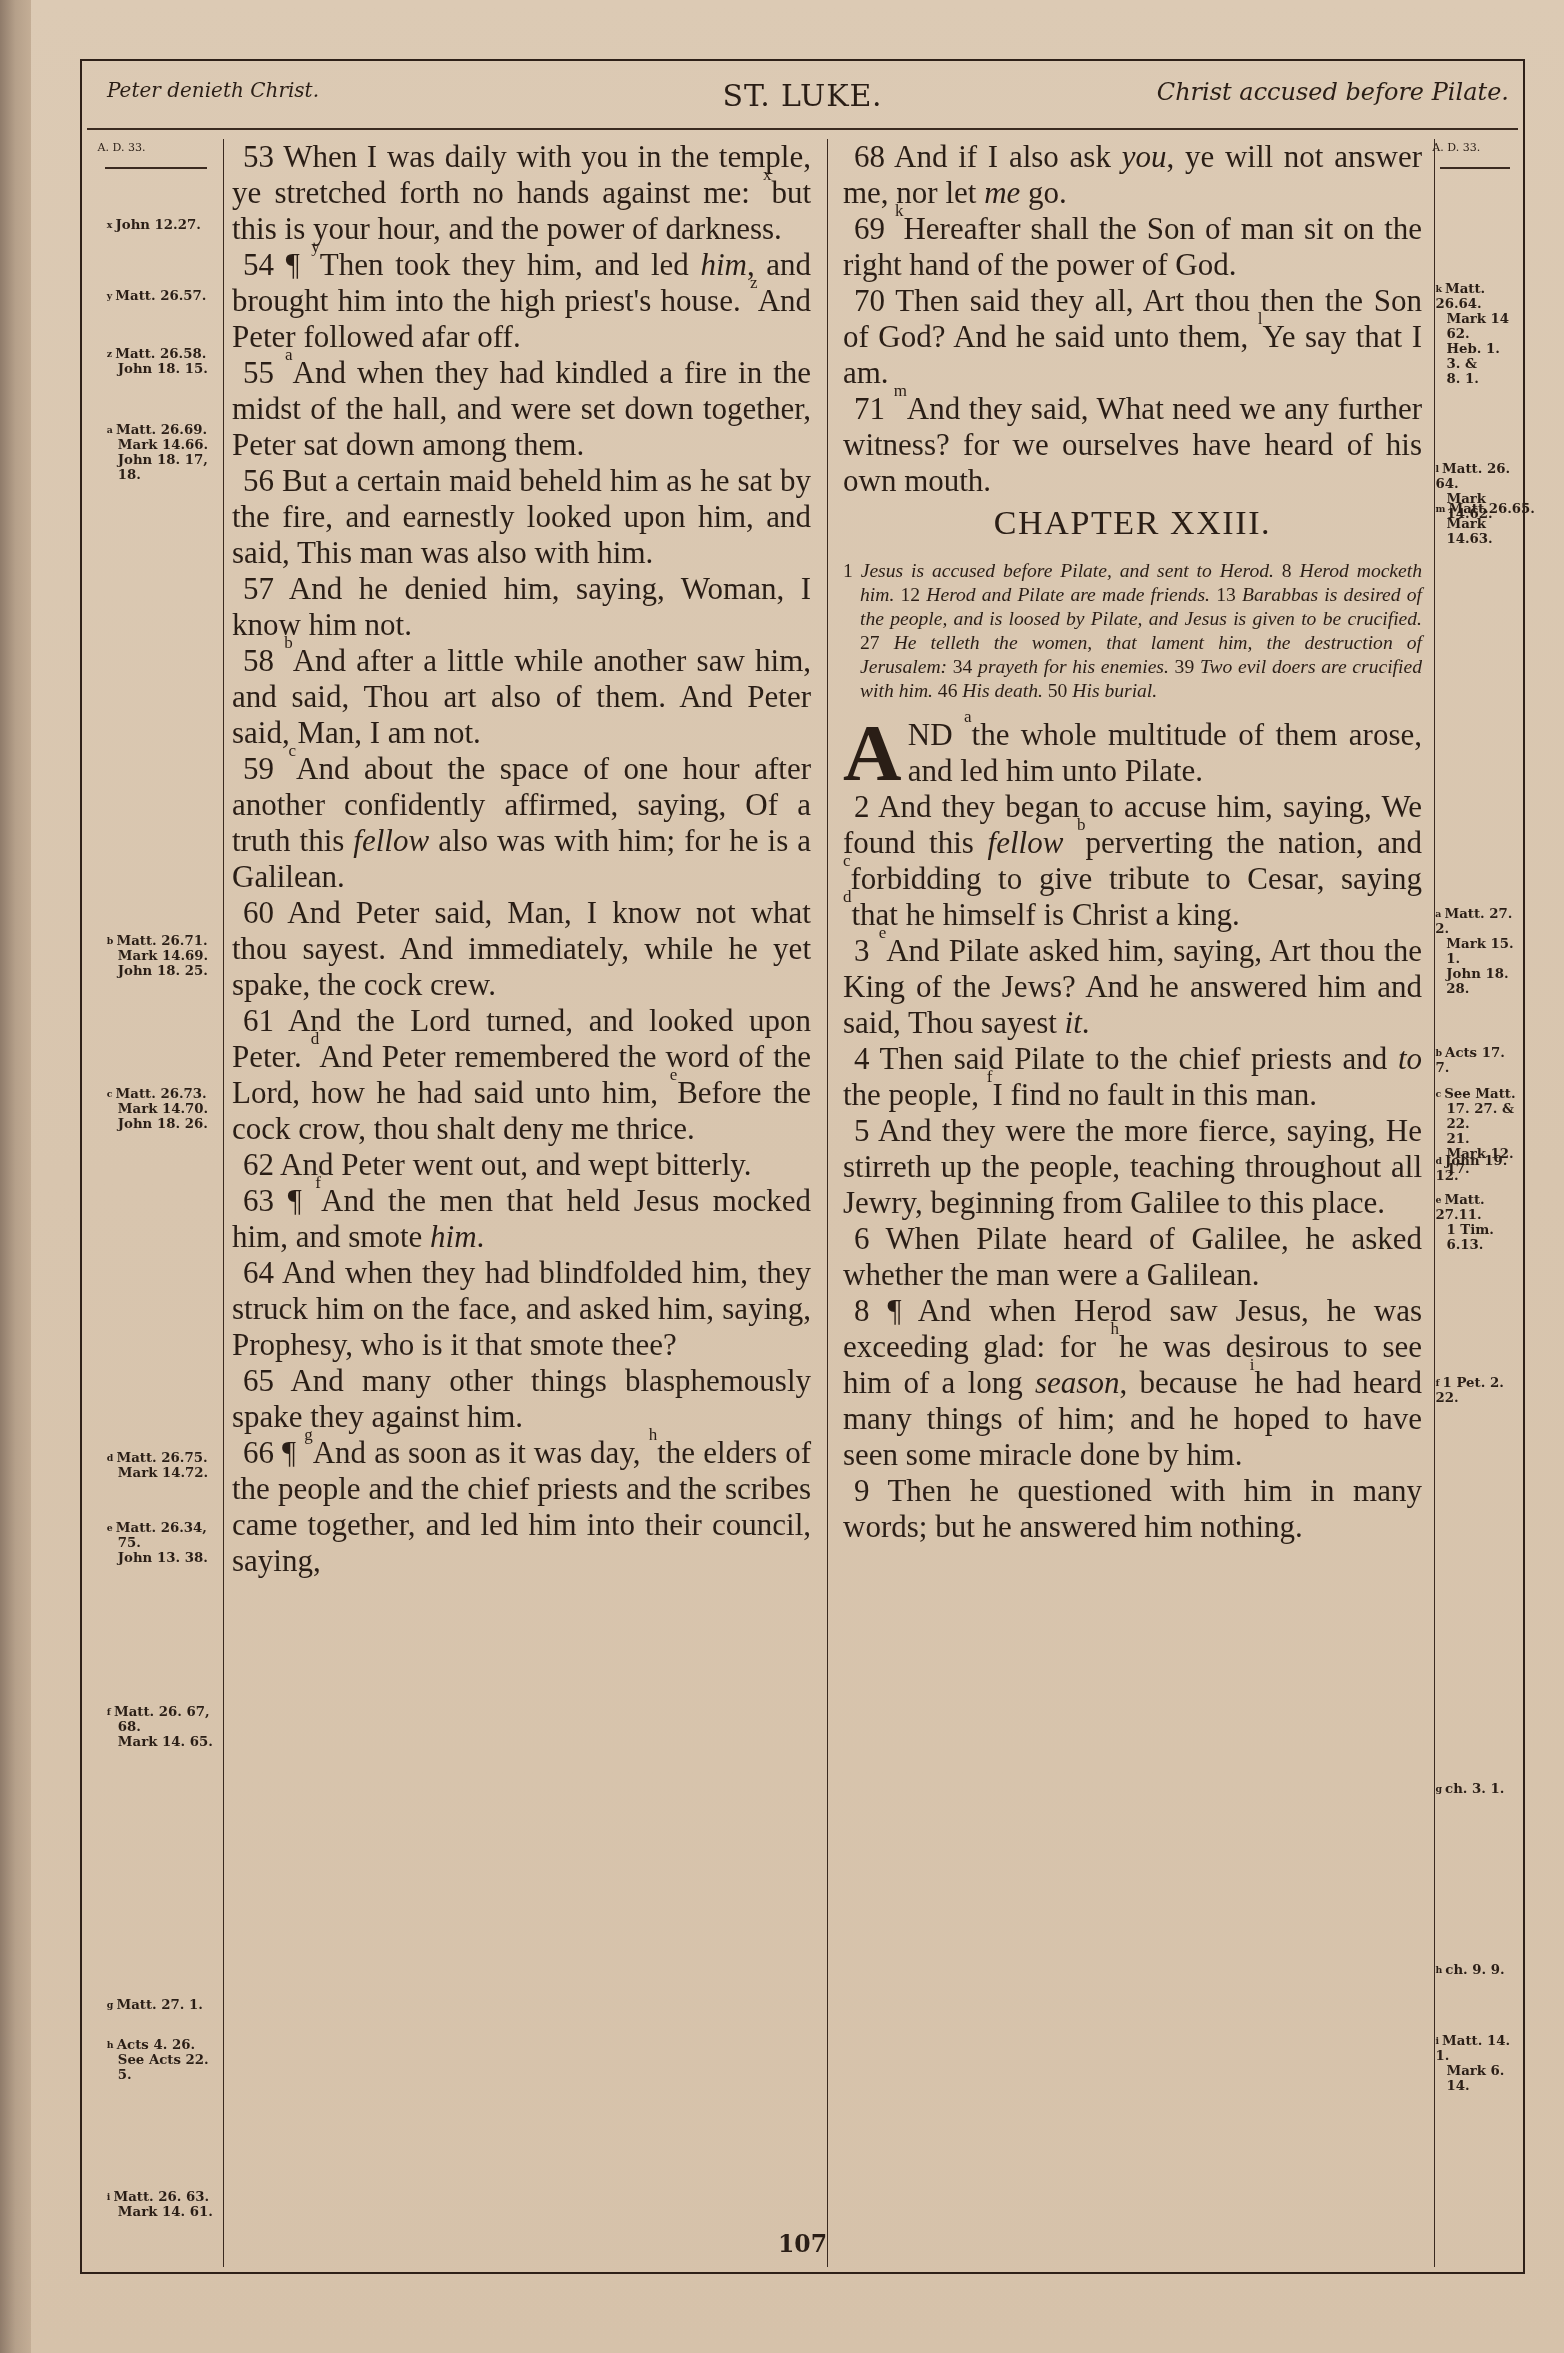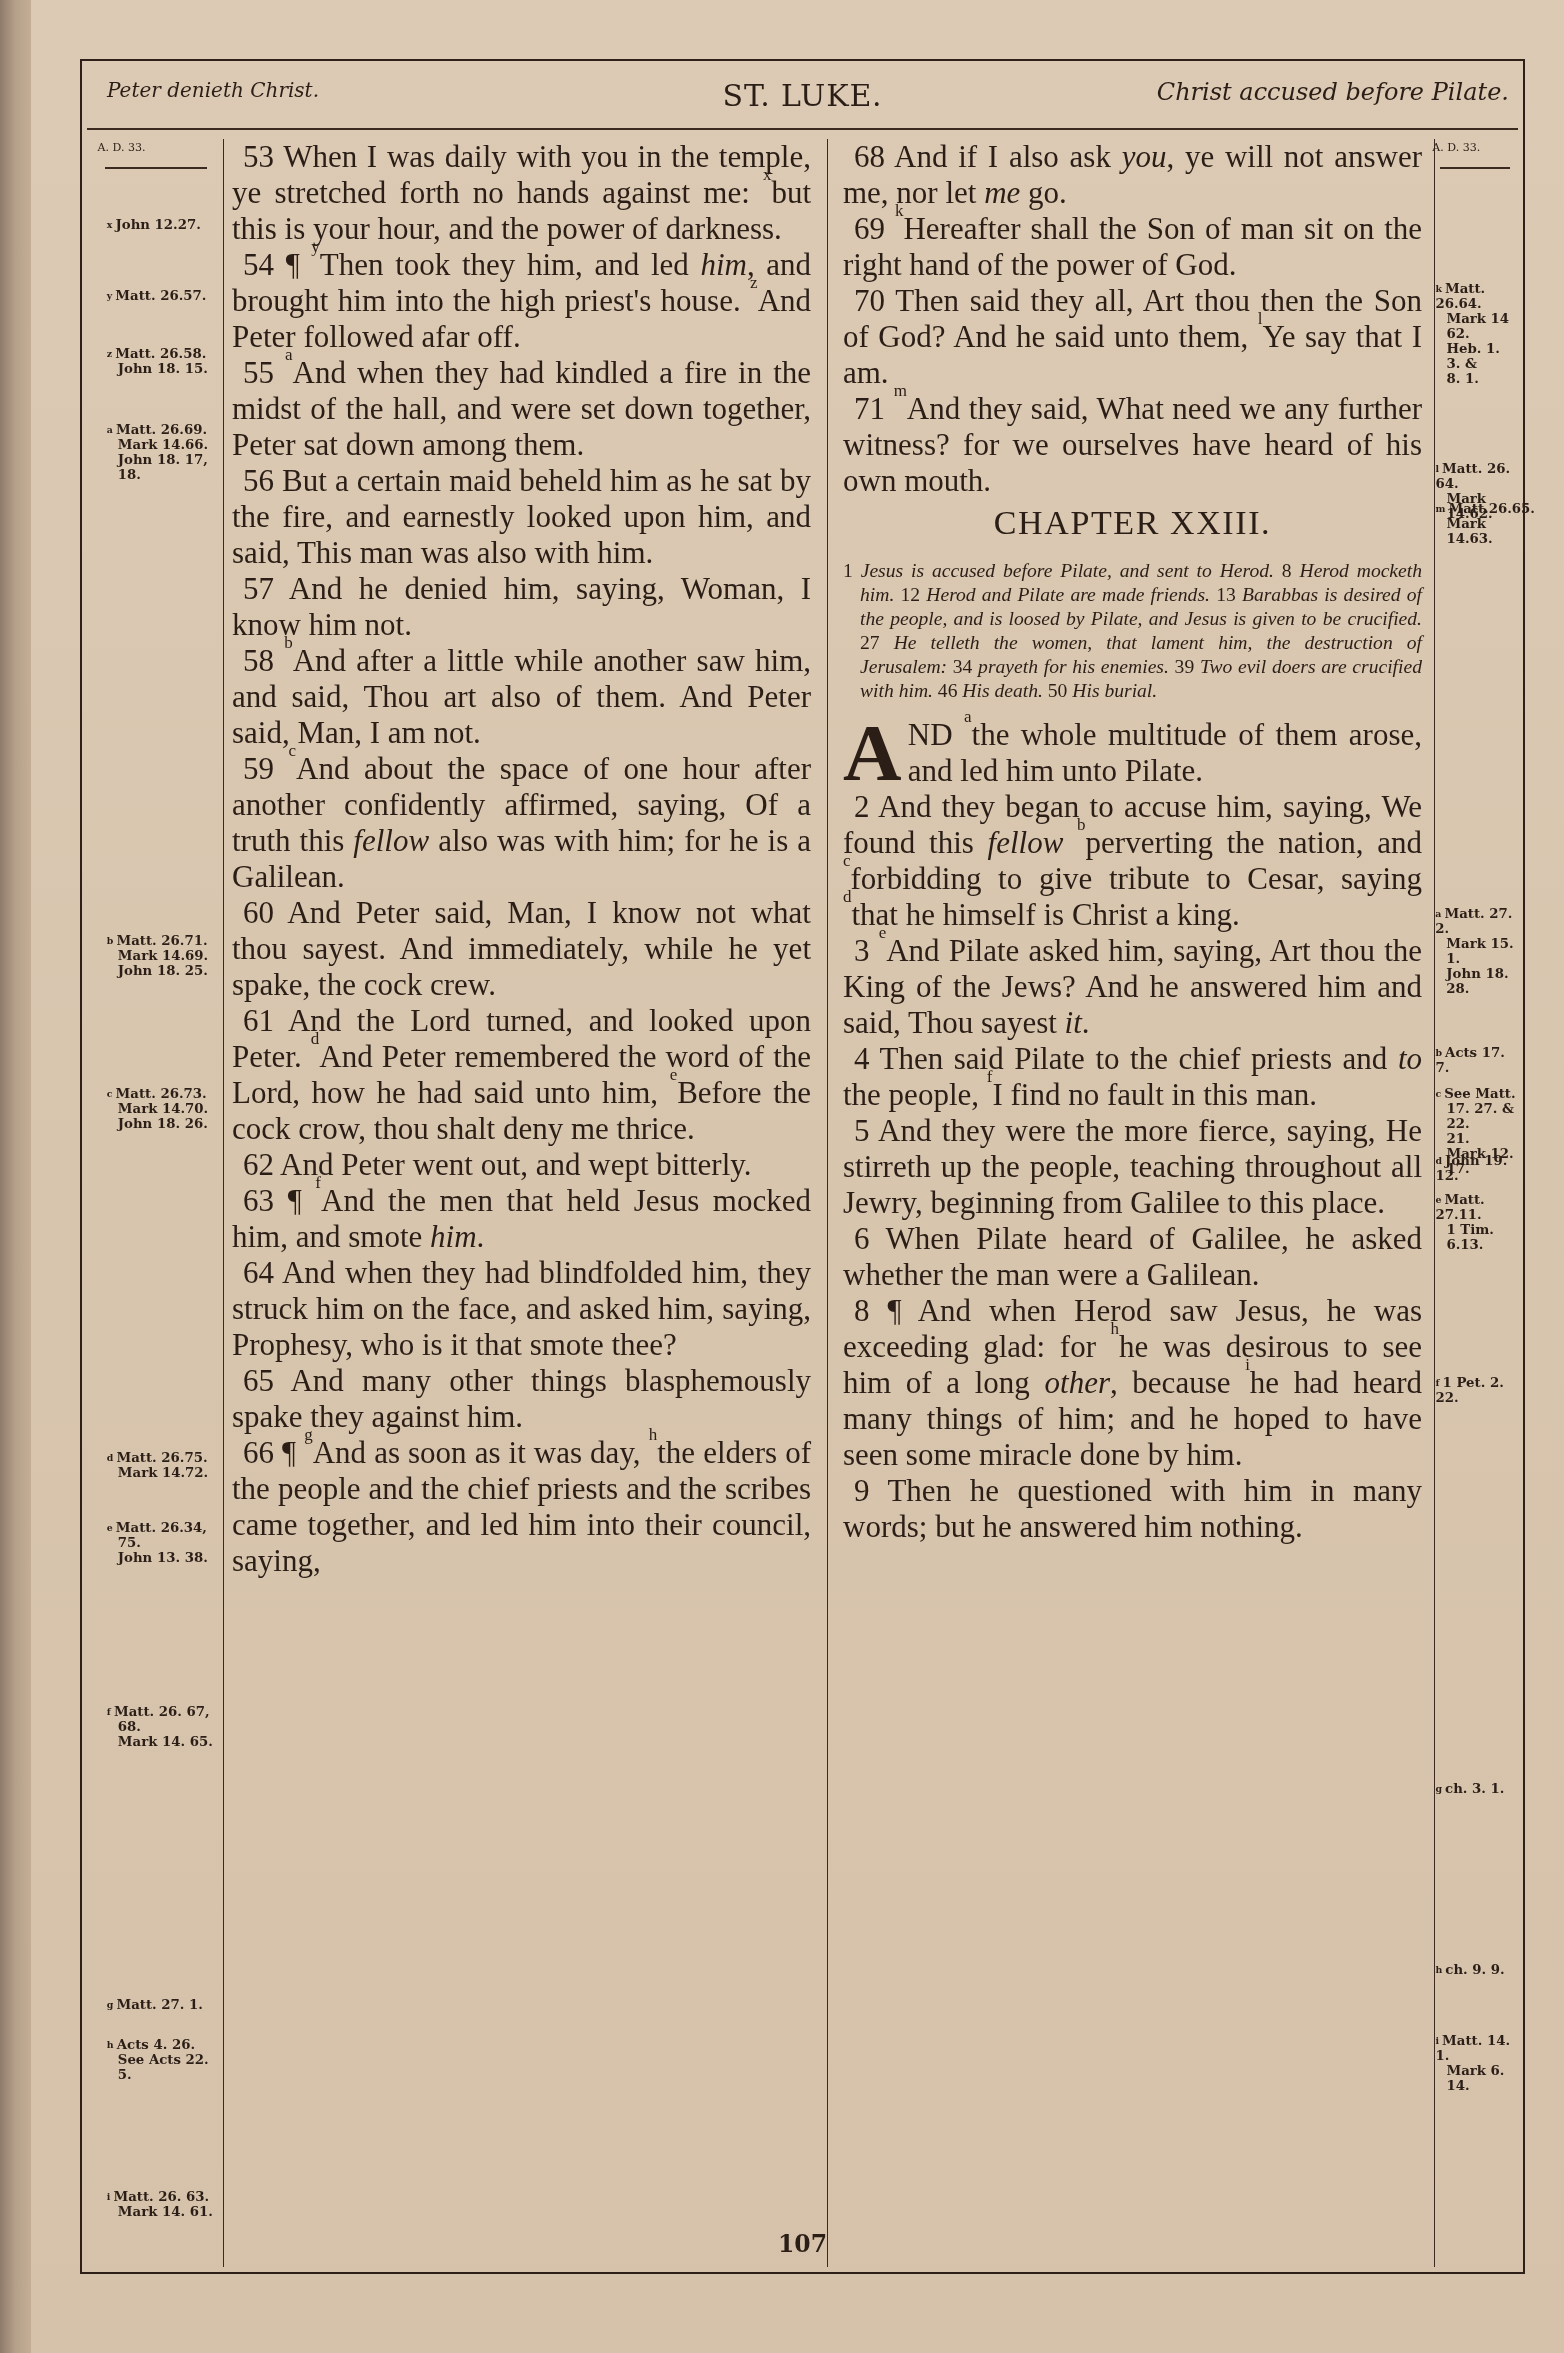--- a/index.html
+++ b/index.html
@@ -159,21 +159,21 @@
 
       <div class="chapter-title">CHAPTER XXIII.</div>
       <div class="summary" id="chapter-summary"><span class="num">1 </span><span>Jesus is accused before Pilate, and sent to Herod.  </span><span class="num">8 </span><span>Herod mocketh him.  </span><span class="num">12 </span><span>Herod and Pilate are made friends.  </span><span class="num">13 </span><span>Barabbas is desired of the people, and is loosed by Pilate, and Jesus is given to be crucified.  </span><span class="num">27 </span><span>He telleth the women, that lament him, the destruction of Jerusalem:  </span><span class="num">34 </span><span>prayeth for his enemies.  </span><span class="num">39 </span><span>Two evil doers are crucified with him.  </span><span class="num">46 </span><span>His death.  </span><span class="num">50 </span><span>His burial.  </span></div>
 
       <p class="dropcap-para"><span class="dropcap">A</span><span>ND</span> <sup>a</sup><span>the whole multitude of them arose, and led him unto Pilate.</span></p>
       <p class="verse"><span>2</span> <span>And they began to accuse him, saying, We found this</span> <i>fellow</i> <sup>b</sup><span>perverting the nation, and</span> <sup>c</sup><span>forbidding to give tribute to Cesar, saying</span> <sup>d</sup><span>that he himself is Christ a king.</span></p>
       <p class="verse"><span>3</span> <sup>e</sup><span>And Pilate asked him, saying, Art thou the King of the Jews? And he answered him and said, Thou sayest</span> <i>it</i><span>.</span></p>
       <p class="verse"><span>4</span> <span>Then said Pilate to the chief priests and</span> <i>to</i> <span>the people,</span> <sup>f</sup><span>I find no fault in this man.</span></p>
       <p class="verse"><span>5</span> <span>And they were the more fierce, saying, He stirreth up the people, teaching throughout all Jewry, beginning from Galilee to this place.</span></p>
       <p class="verse"><span>6</span> <span>When Pilate heard of Galilee, he asked whether the man were a Galilean.</span></p>
-      <p class="verse"><span>8</span> <span>¶</span> <span>And when Herod saw Jesus, he was exceeding glad: for</span> <sup>h</sup><span>he was desirous to see him of a long</span> <i>other</i><span>, because</span> <sup>i</sup><span>he had heard many things of him; and he hoped to have seen some miracle done by him.</span></p>
+      <p class="verse"><span>8</span> <span>¶</span> <span>And when Herod saw Jesus, he was exceeding glad: for</span> <sup>h</sup><span>he was desirous to see him of a long</span> <i>season</i><span>, because</span> <sup>i</sup><span>he had heard many things of him; and he hoped to have seen some miracle done by him.</span></p>
       <p class="verse"><span>9</span> <span>Then he questioned with him in many words; but he answered him nothing.</span></p>
     </div>
 
     <div class="vrule" style="left:1352px"></div>
 
     <div class="margin-col margin-right" style="width:86px;">
       <div class="ad-label" style="left:0;width:86px;">A. D. 33.</div>
       <div class="ad-rule" style="left:7.8px;width:70px;"></div>
       <div id="right-refs">
           <div class="xref" style="top: 142px; left: 3.1px;">

